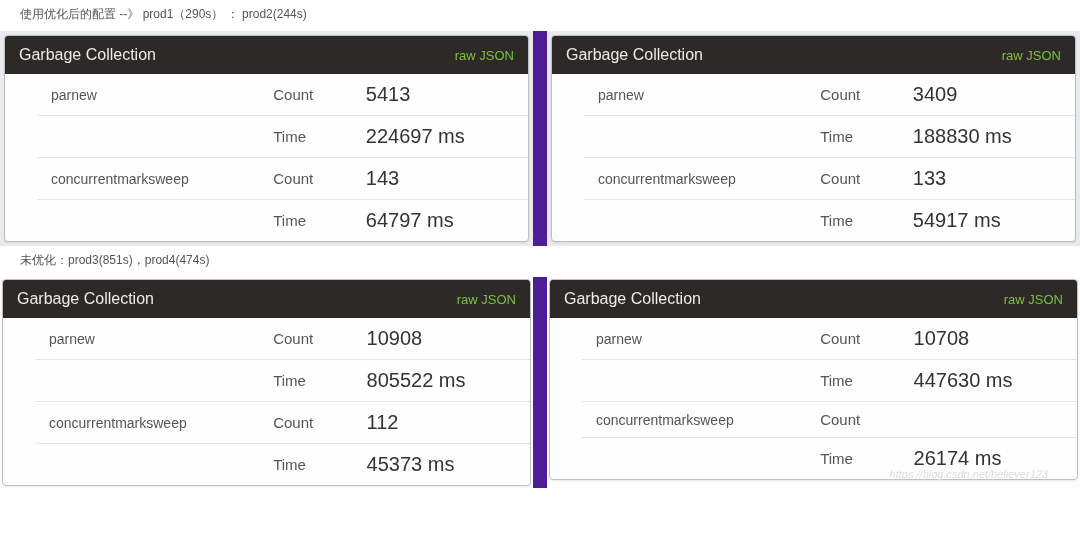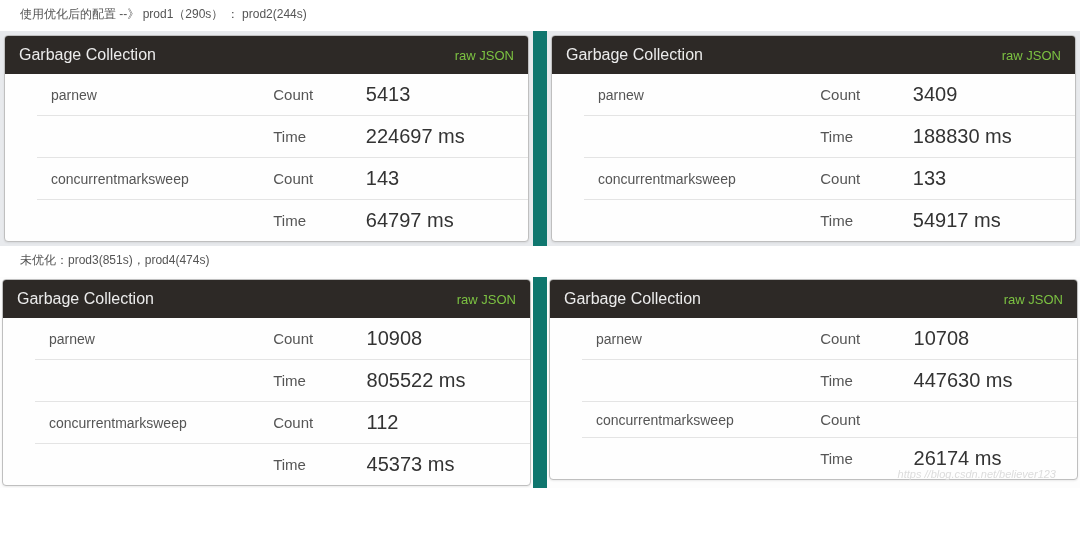--- a/index.html
+++ b/index.html
@@ -16,21 +16,21 @@
     }
     .caption {
       font-size: 12px;
       color: #555;
       padding: 6px 4px 8px 20px;
       background: #fff;
     }
     .row {
       display: flex;
       gap: 14px;
-      background: #0f766e;
+      background: #4c1d95;
     }
     .panel-wrap {
       padding: 4px;
       flex: 1;
       background: #e8eaed;
     }
     .panel-wrap.nopad {
       background: #fdfdfd;
       padding: 2px;
     }
@@ -80,21 +80,21 @@
       color: #555;
       font-size: 15px;
     }
     .col-value {
       flex: 1;
       color: #333;
       font-size: 20px;
     }
     .watermark {
       position: absolute;
-      right: 24px;
+      right: 32px;
       bottom: 8px;
       color: #dcdcdc;
       font-size: 11px;
       font-style: italic;
       pointer-events: none;
     }
     .container {
       position: relative;
     }
   </style>

